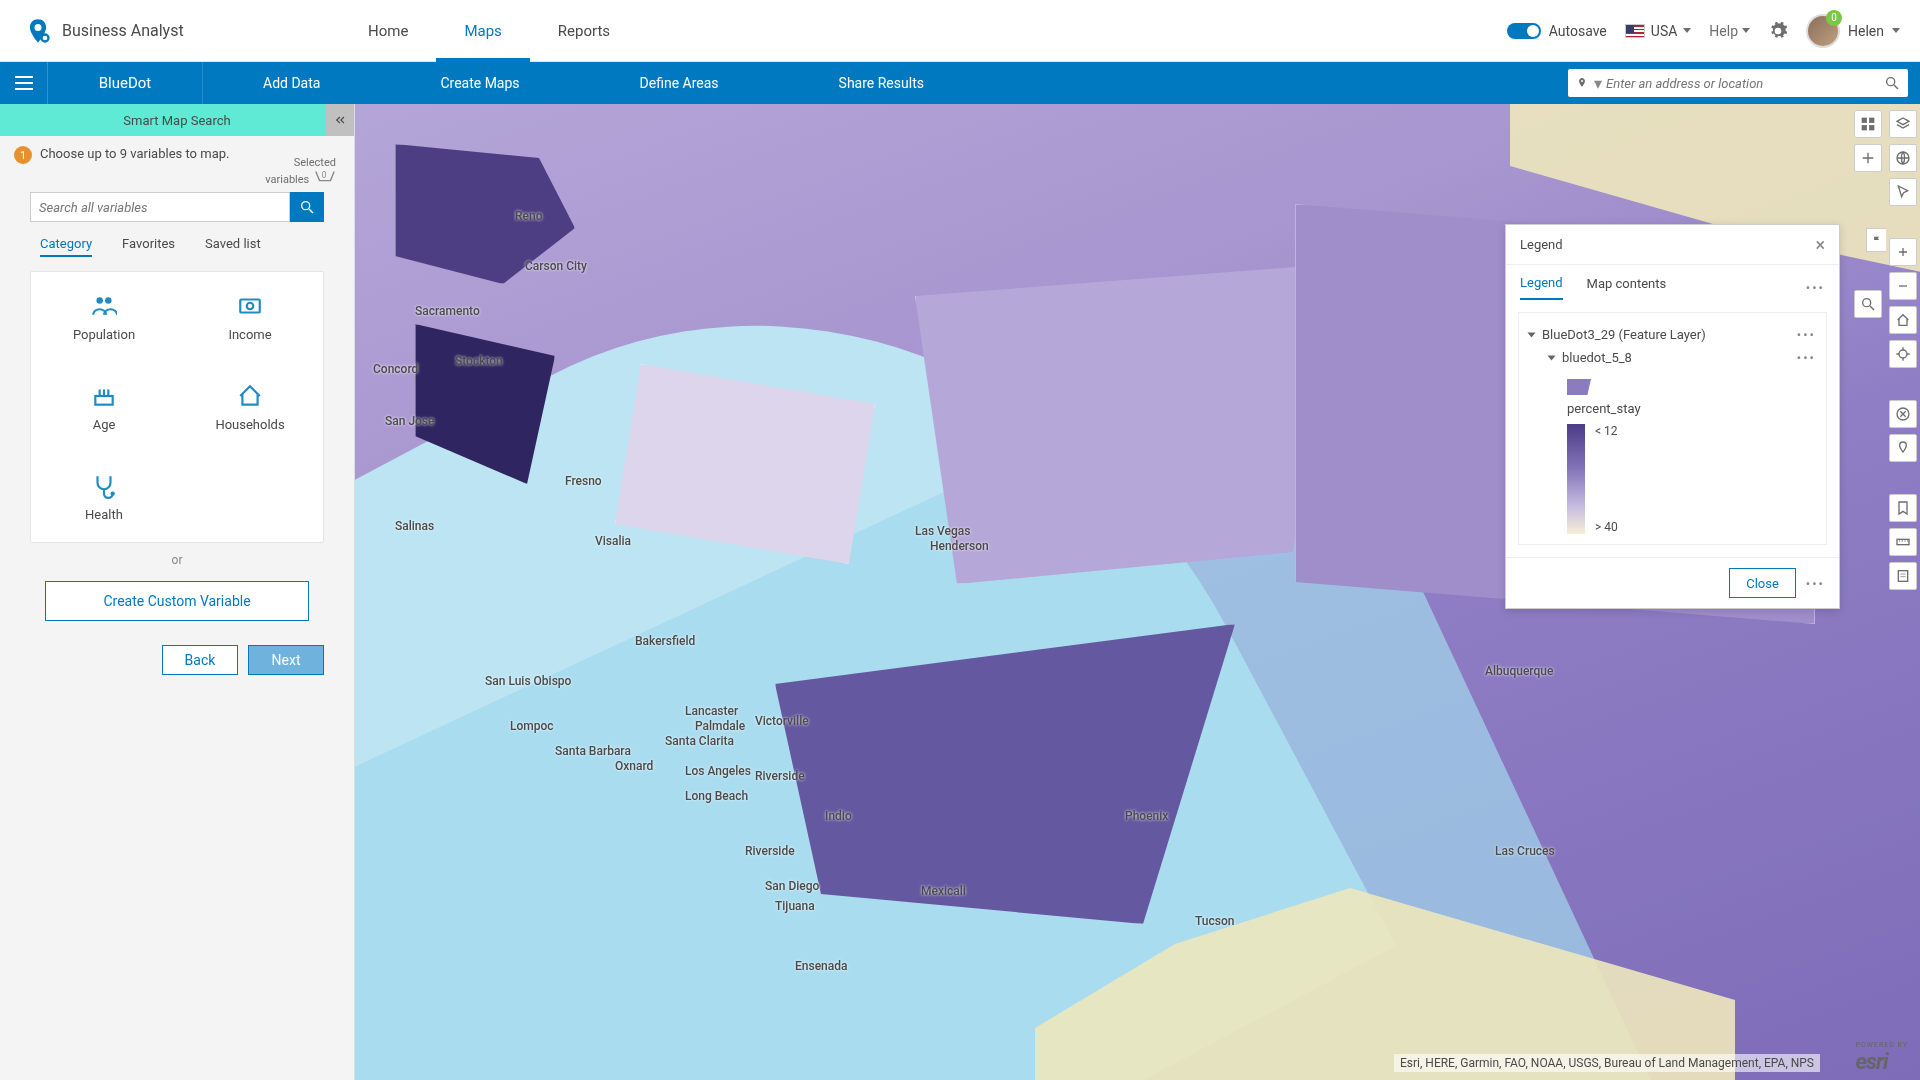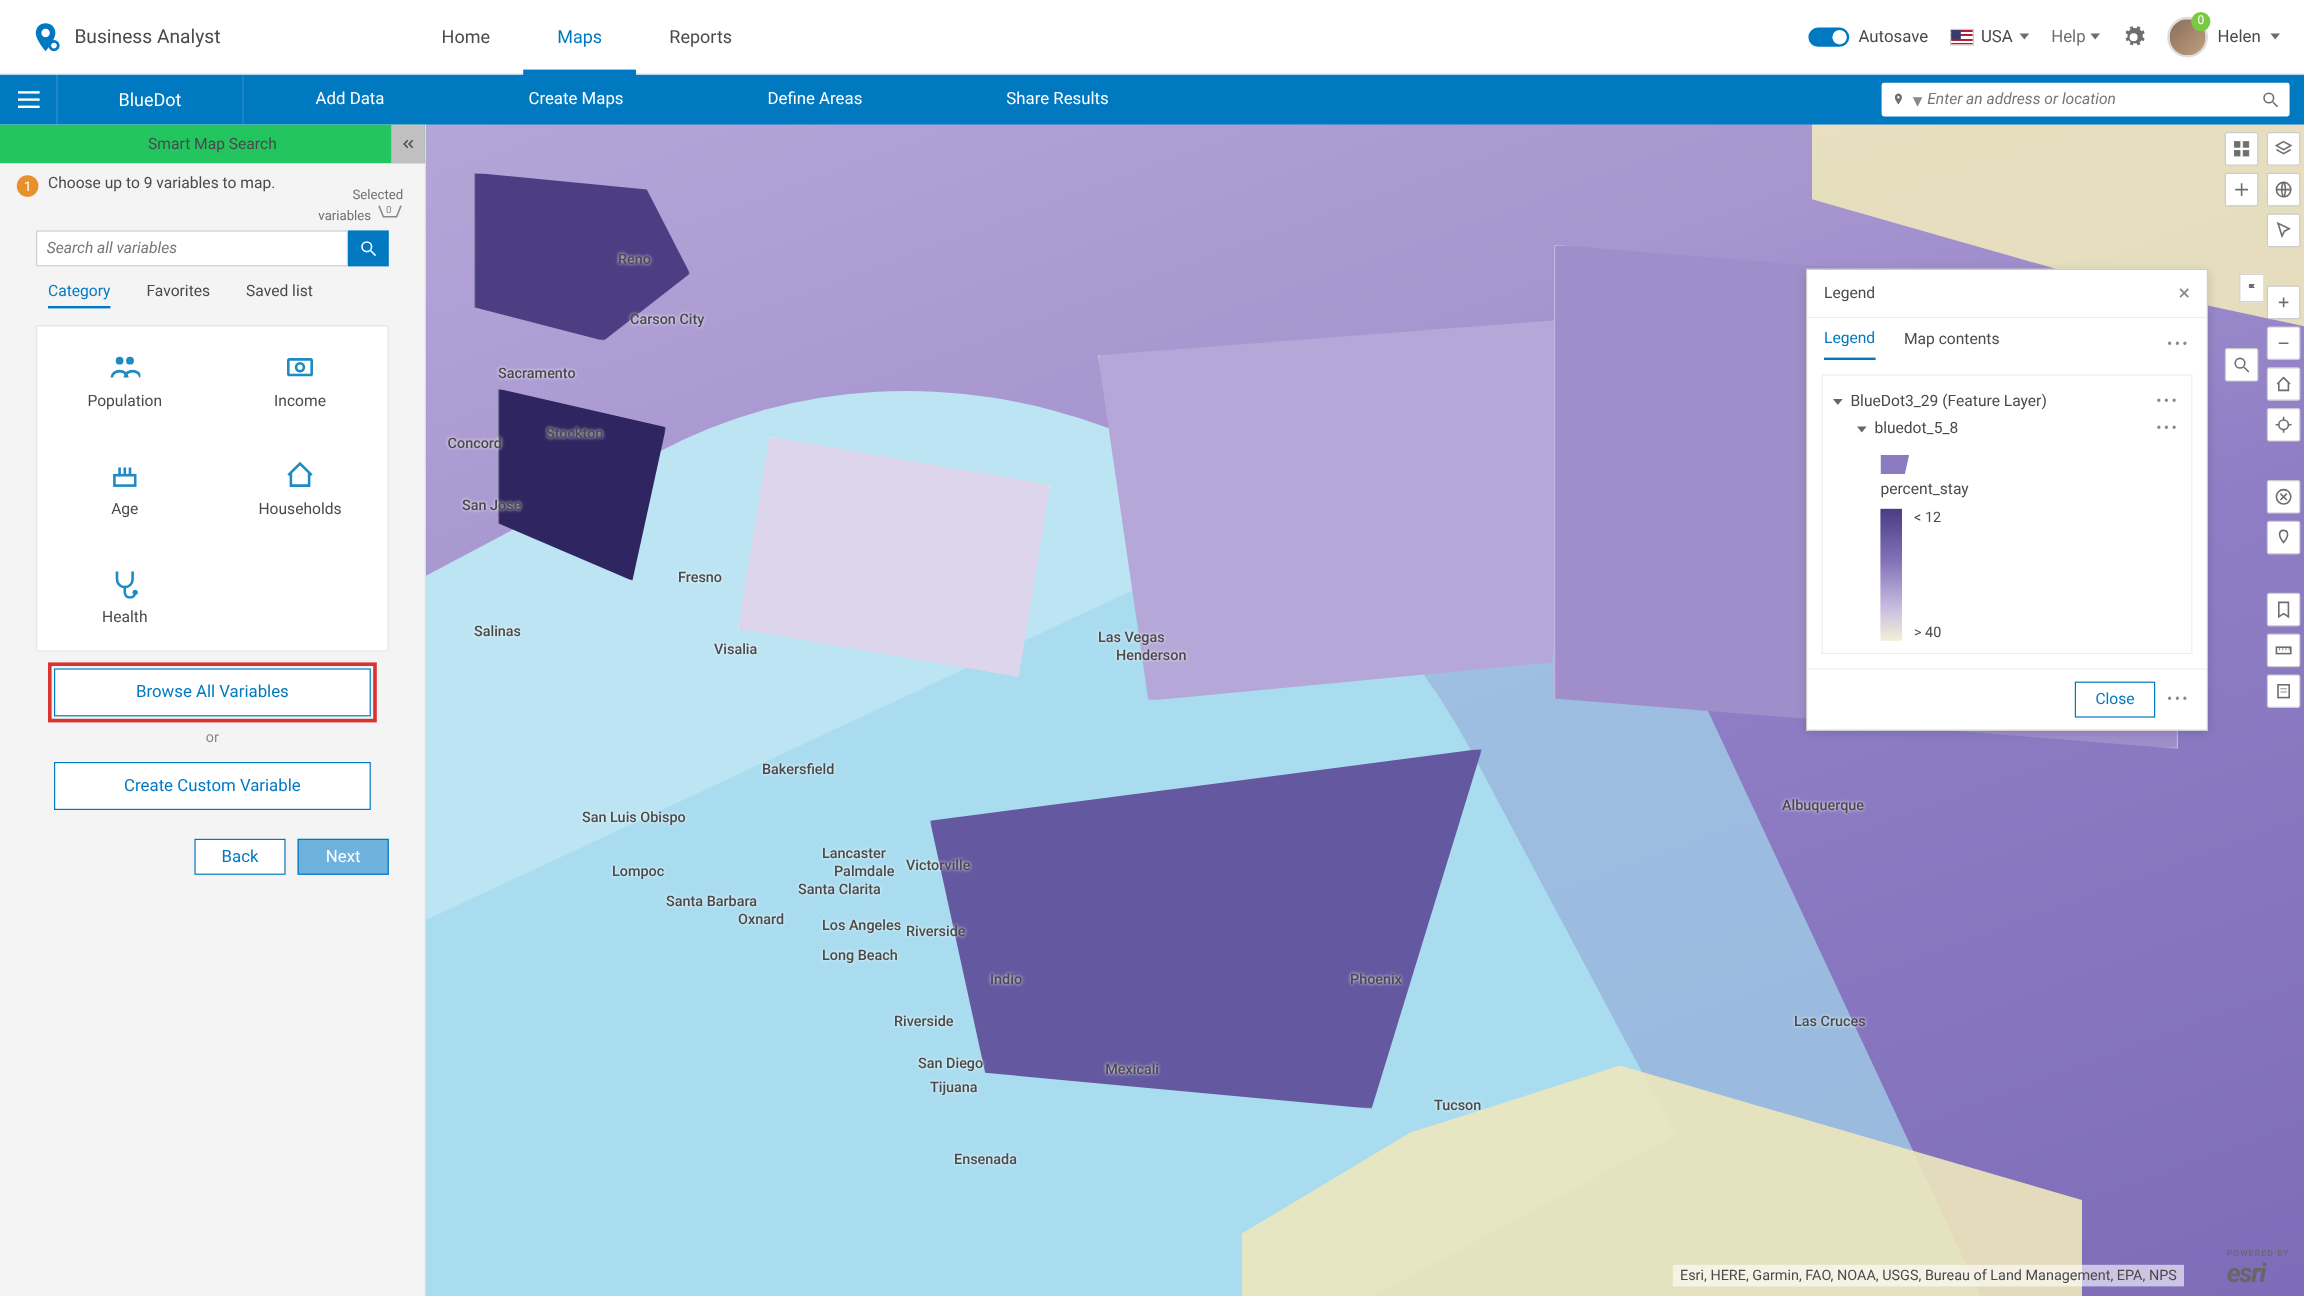--- a/index.html
+++ b/index.html
@@ -40,21 +40,21 @@
 .blue-search{margin-left:auto;margin-right:12px;width:340px;height:28px;background:#fff;border-radius:2px;display:flex;align-items:center;padding:0 8px;}
 .blue-search input{flex:1;border:none;outline:none;font-size:13px;color:#6e6e6e;font-style:italic;}
 .pin-small{width:12px;height:14px;fill:#6e6e6e;margin-right:6px;}
 .search-mag{width:16px;height:16px;fill:#6e6e6e;}
 
 
 .main{display:flex;height:calc(1080px - 62px - 42px);}
 
 
 .sidebar{width:355px;background:#f4f4f4;border-right:1px solid #ddd;display:flex;flex-direction:column;}
-.sidebar-title-row{height:32px;background:#22c55e;display:flex;align-items:center;justify-content:center;position:relative;font-size:13px;color:#4a4a4a;}
+.sidebar-title-row{height:32px;background:#5eead4;display:flex;align-items:center;justify-content:center;position:relative;font-size:13px;color:#4a4a4a;}
 .collapse-btn{position:absolute;right:0;top:0;width:28px;height:32px;background:#c0c0c0;display:flex;align-items:center;justify-content:center;cursor:pointer;}
 .collapse-btn svg{width:14px;height:14px;fill:#4a4a4a;}
 .hint-row{padding:10px 14px;display:flex;align-items:flex-start;gap:8px;font-size:13px;color:#4a4a4a;position:relative;}
 .hint-badge{width:18px;height:18px;border-radius:50%;background:#e8912c;color:#fff;font-size:11px;display:flex;align-items:center;justify-content:center;flex-shrink:0;}
 .selected-vars{position:absolute;right:18px;top:20px;text-align:right;font-size:11px;color:#6e6e6e;line-height:1.2;}
 .selected-vars .basket{display:inline-block;margin-left:2px;}
 .selected-vars .basket svg{width:22px;height:14px;stroke:#888;fill:none;}
 .search-row{padding:18px 30px 8px;display:flex;}
 .search-row input{flex:1;height:30px;border:1px solid #ccc;padding:0 8px;font-size:13px;font-style:italic;color:#888;outline:none;}
 .search-row .search-btn{width:34px;height:30px;background:#0079c1;display:flex;align-items:center;justify-content:center;cursor:pointer;}
@@ -264,21 +264,20 @@
         <span>Households</span>
       </div>
       <div class="cat-cell">
         <svg viewBox="0 0 24 24">
             <path d="M6 3v6a6 6 0 0 0 12 0V3M12 15v4a4 4 0 0 0 8 0" fill="none" stroke="#1e8bc3" stroke-width="2"></path>
             <circle cx="20" cy="19" r="2" fill="#1e8bc3"></circle>
           </svg>
         <span>Health</span>
       </div>
     </div>
-    <div class="browse-btn">Browse All Variables</div>
     <div class="or-text">or</div>
     <div class="custom-btn">Create Custom Variable</div>
     <div class="nav-buttons">
       <button class="btn-back">Back</button>
       <button class="btn-next">Next</button>
     </div>
   </div>
 
   <div class="map-area">
     <div class="ocean"></div>

